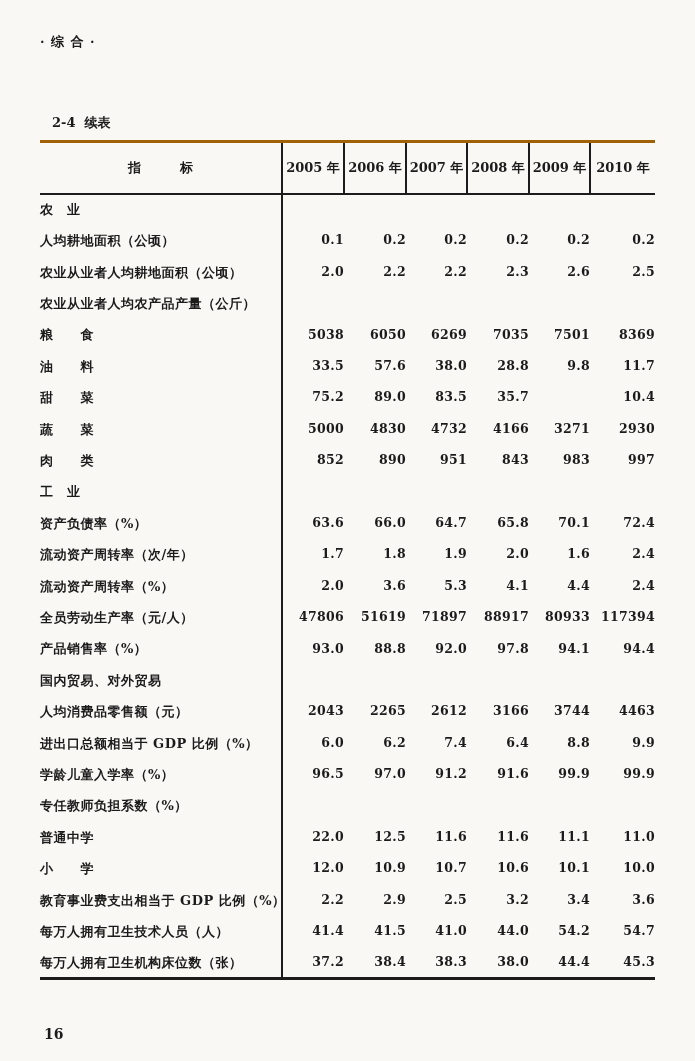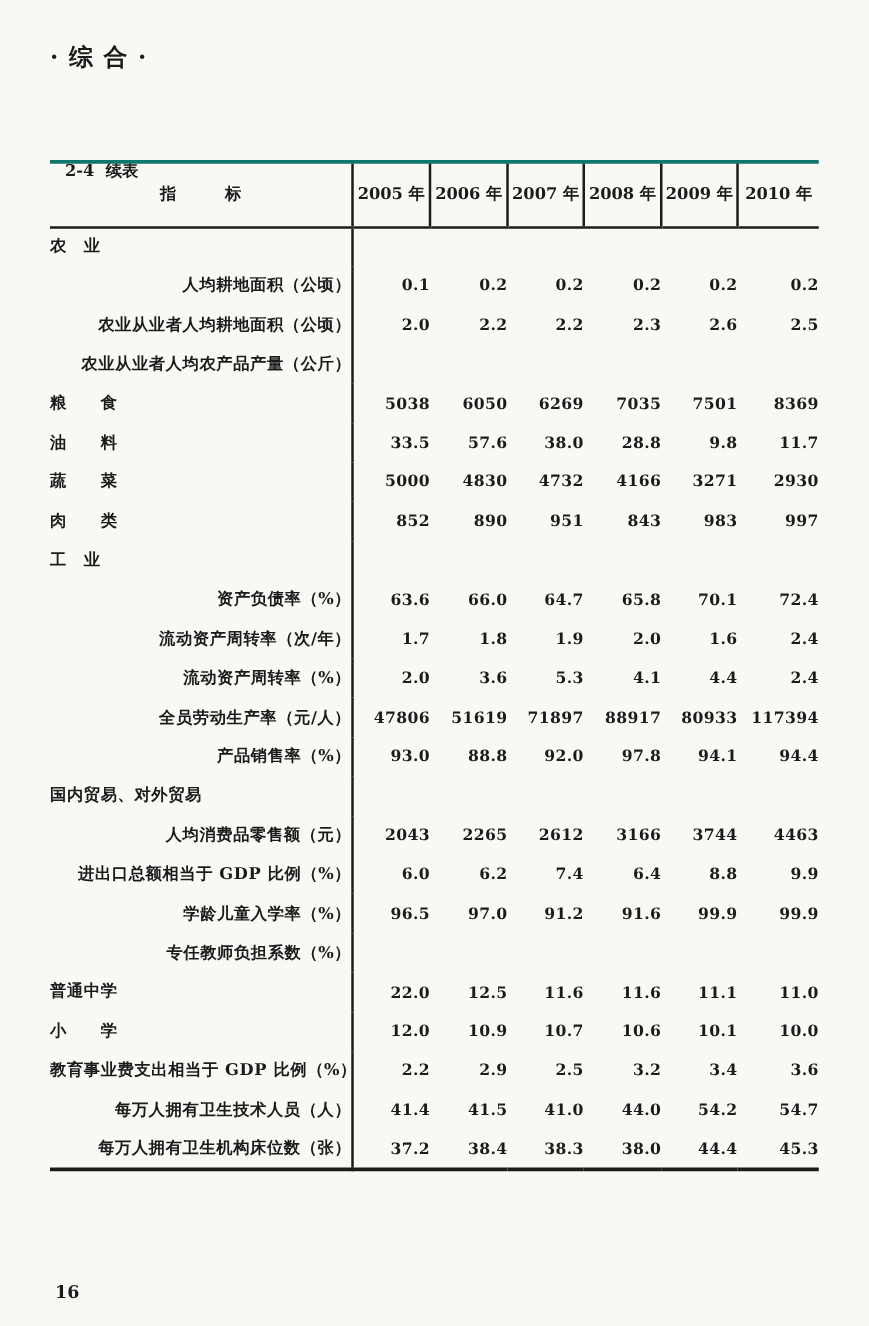--- a/index.html
+++ b/index.html
@@ -5,52 +5,52 @@
   html,body{margin:0;padding:0;}
   body{
     width:695px;height:1061px;position:relative;
     background:#f9f8f5;
     color:#1b1b1b;
     font-family:"DejaVu Serif","Liberation Serif",serif;
     overflow:hidden;
   }
   .category-label{
     position:absolute;left:40px;top:33px;
-    font-size:19px;font-weight:bold;letter-spacing:1px;
+    font-size:13px;font-weight:bold;letter-spacing:1px;
     white-space:pre;
   }
   .table-caption{
-    position:absolute;left:52px;top:128px;
+    position:absolute;left:52px;top:114px;
     font-size:13px;font-weight:bold;white-space:pre;
   }
   table.stat{
-    position:absolute;left:40px;top:128px;
+    position:absolute;left:40px;top:140px;
     width:615px;table-layout:fixed;border-collapse:collapse;
-    border-top:3px solid #0f766e;
+    border-top:3px solid #a16207;
     border-bottom:3px solid #1c1c1c;
   }
   table.stat th, table.stat td{
     padding:0;margin:0;vertical-align:middle;
     font-weight:bold;line-height:1;
   }
   thead tr{height:52px;}
   thead th{
     border-bottom:2px solid #1c1c1c;
     font-size:13px;text-align:center;white-space:pre;
     font-weight:bold;
   }
   thead th + th{border-left:2px solid #1c1c1c;}
   tbody tr{height:31.42px;}
   td.ind{
     border-right:2px solid #1c1c1c;
     font-size:13px;letter-spacing:0.5px;white-space:pre;
     text-align:left;
   }
   td.lv0{padding-left:2px;}
-  td.lv1{padding-left:15px;text-align:right;}
+  td.lv1{padding-left:15px;}
   td.lv2{padding-left:28px;}
   td.val{
     text-align:right;padding-right:1px;
     font-size:12.5px;letter-spacing:0.3px;
     font-family:"DejaVu Serif","Liberation Serif",serif;
   }
   .page-number{
     position:absolute;left:44px;top:1026px;
     font-size:14px;font-weight:bold;
   }
@@ -132,20 +132,29 @@
       <tr>
         <td class="ind lv2">油　　料</td>
         <td class="val">33.5</td>
         <td class="val">57.6</td>
         <td class="val">38.0</td>
         <td class="val">28.8</td>
         <td class="val">9.8</td>
         <td class="val">11.7</td>
       </tr>
       <tr>
+        <td class="ind lv2">甜　　菜</td>
+        <td class="val">75.2</td>
+        <td class="val">89.0</td>
+        <td class="val">83.5</td>
+        <td class="val">35.7</td>
+        <td class="val"></td>
+        <td class="val">10.4</td>
+      </tr>
+      <tr>
         <td class="ind lv2">蔬　　菜</td>
         <td class="val">5000</td>
         <td class="val">4830</td>
         <td class="val">4732</td>
         <td class="val">4166</td>
         <td class="val">3271</td>
         <td class="val">2930</td>
       </tr>
       <tr>
         <td class="ind lv2">肉　　类</td>

